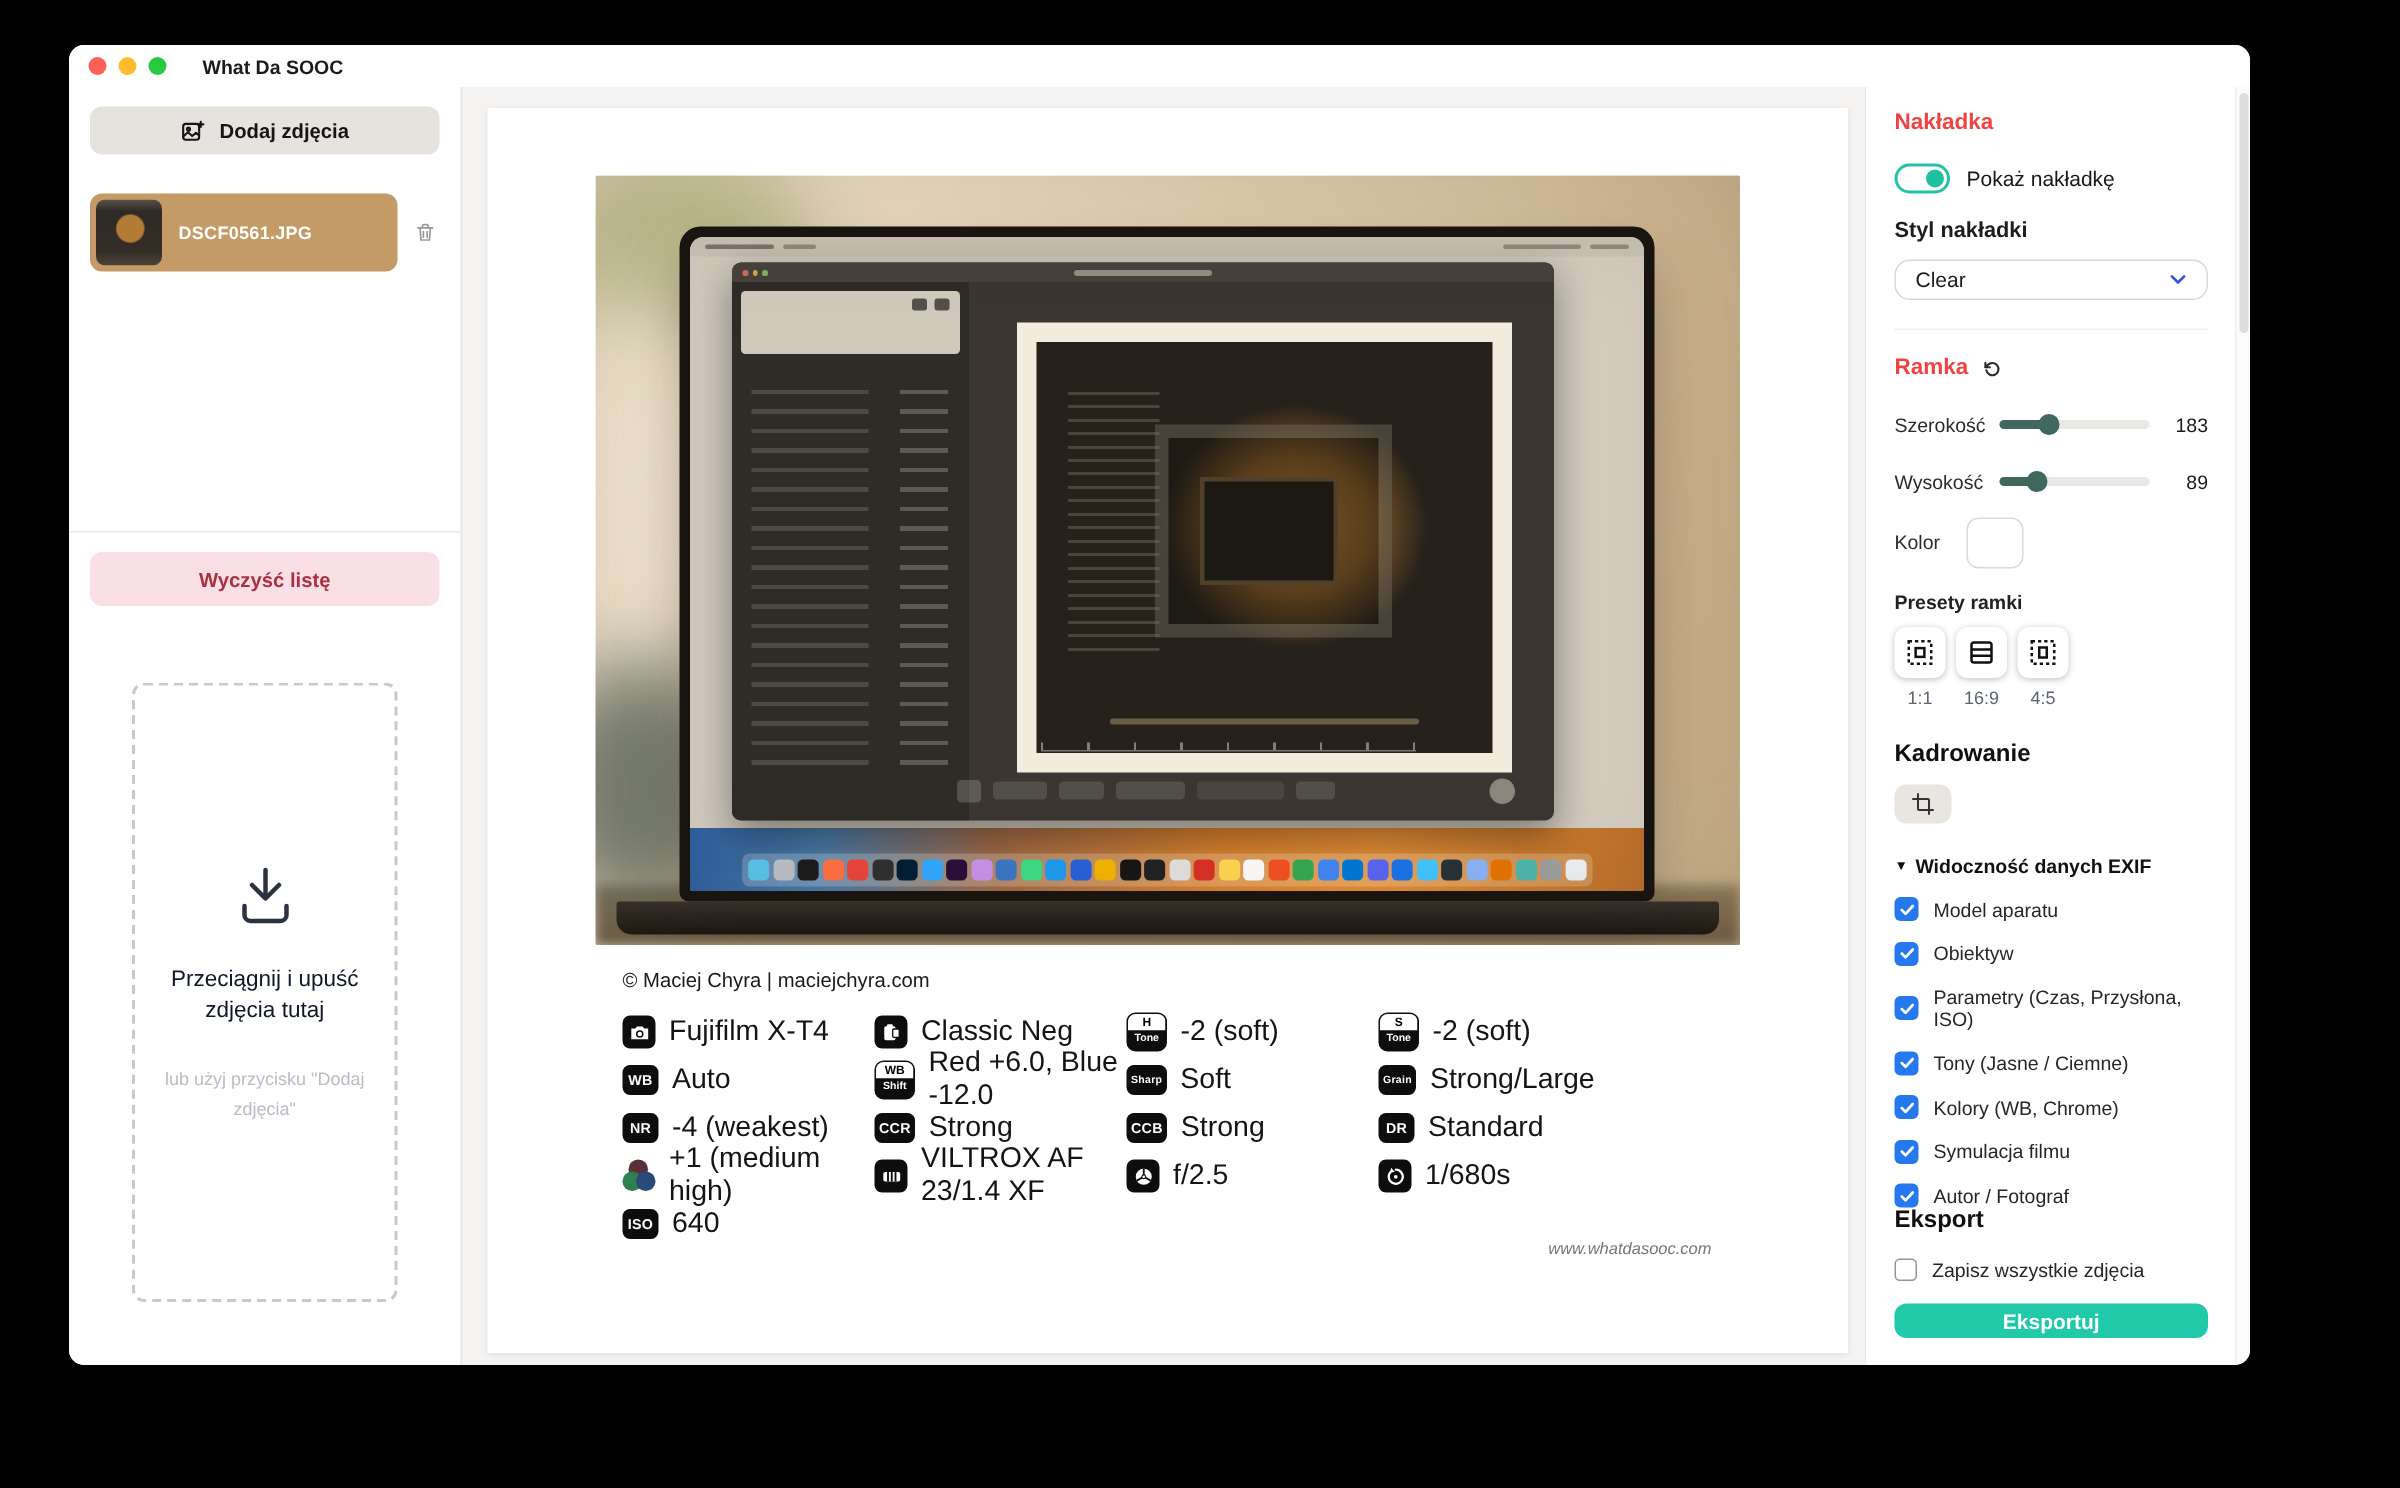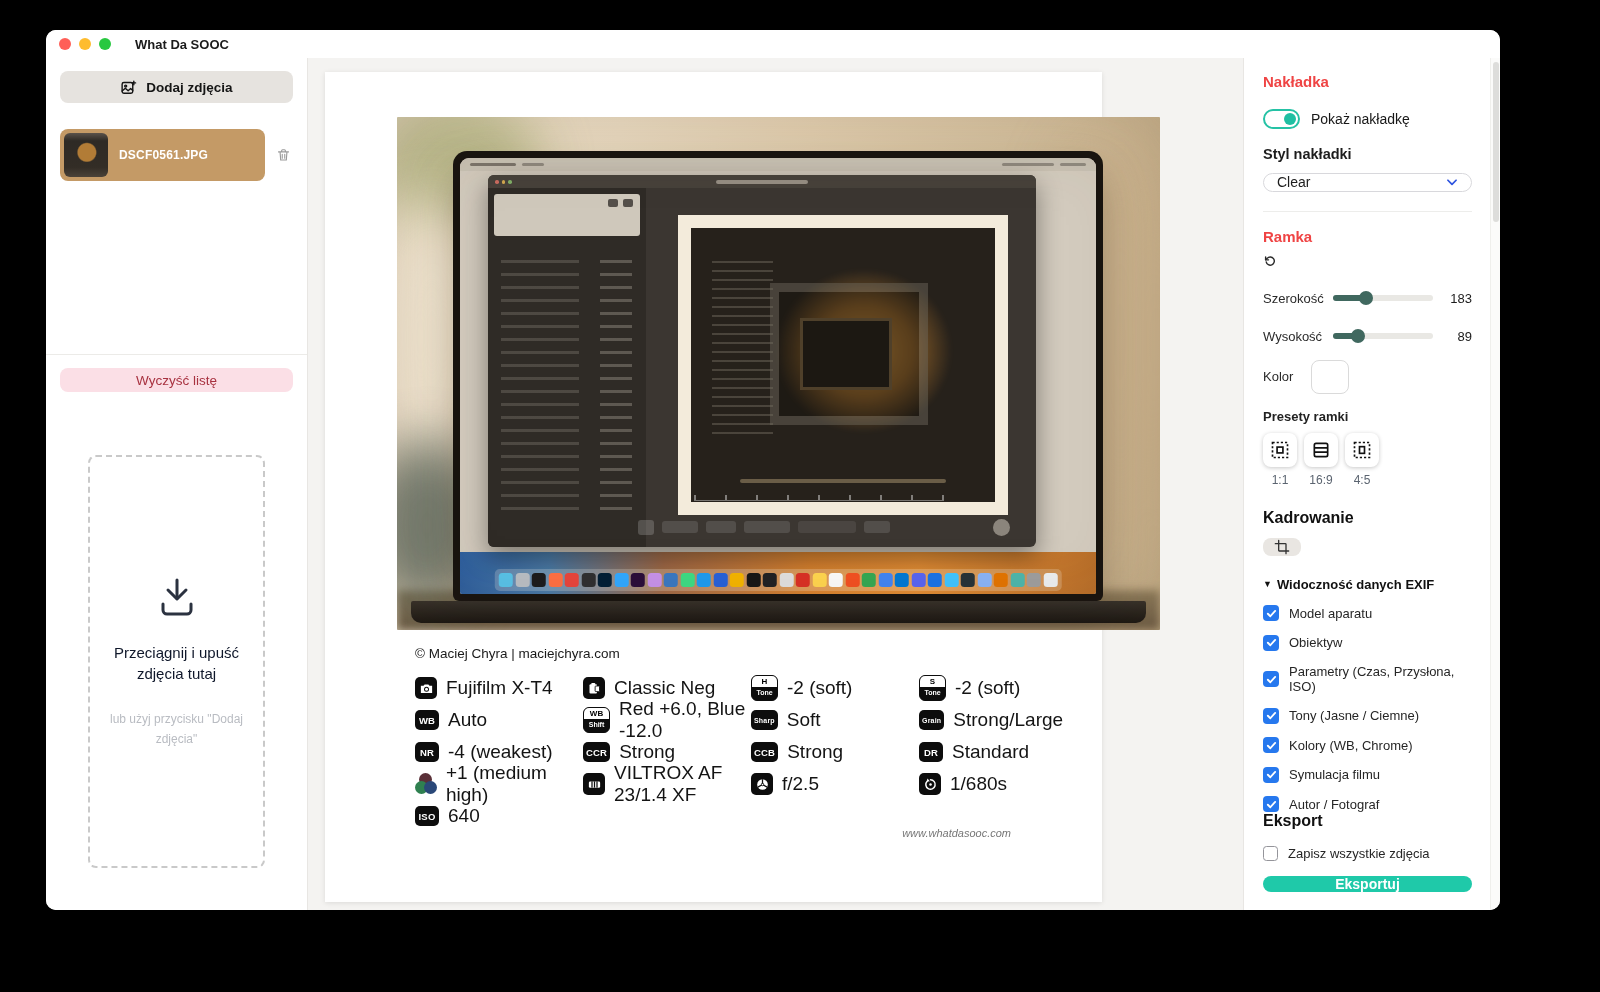--- a/index.html
+++ b/index.html
@@ -21,28 +21,28 @@
   .file-row { margin-top:26px; display:flex; align-items:center; }
   .file-item { flex:1; height:52px; background:#c49a66; border-radius:8px; display:flex; align-items:center; gap:11px; padding:4px 8px 4px 4px; cursor:pointer; }
   .file-thumb { width:44px; height:44px; border-radius:6px; flex:0 0 auto;
     background:
       radial-gradient(circle at 52% 44%, #b27c36 0 26%, rgba(178,124,54,0) 30%),
       linear-gradient(180deg,#5a524a 0%, #2e2a25 18%, #332d26 78%, #4a4238 100%);
   }
   .file-name { font-size:12px; font-weight:bold; color:#fff; letter-spacing:.2px; }
   .trash-btn { margin-left:8px; width:20px; height:20px; border:none; background:none; cursor:pointer; display:flex; align-items:center; justify-content:center; }
   .lsb-divider { position:absolute; left:0; right:0; top:296px; border-top:1px solid #ecebe8; }
-  .clear-btn { position:absolute; left:14px; right:14px; top:310px; height:24px; background:#fbdfe6; border:none; border-radius:8px; font-family:inherit; font-size:13.5px; font-weight:normal; color:#a83240; cursor:pointer; }
+  .clear-btn { position:absolute; left:14px; right:14px; top:310px; height:36px; background:#fbdfe6; border:none; border-radius:8px; font-family:inherit; font-size:13.5px; font-weight:bold; color:#a83240; cursor:pointer; }
   .dropzone { position:absolute; left:42px; top:397px; width:177px; height:413px; border:2px dashed #c9c9c9; border-radius:8px; display:flex; flex-direction:column; align-items:center; justify-content:center; text-align:center; }
   .dz-title { margin-top:22px; width:150px; font-size:15px; font-weight:normal; color:#0f172a; line-height:1.4; }
   .dz-sub { margin-top:26px; width:145px; font-size:12px; color:#b9bcc2; line-height:1.6; }
 
   
   .main { flex:1; background:#f4f3f1; position:relative; min-width:0; }
-  .canvas { position:absolute; left:17px; top:14px; width:777px; height:830px; background:#fff; box-shadow:0 1px 5px rgba(0,0,0,.10); }
+  .canvas { position:absolute; left:17px; top:14px; width:907px; height:830px; background:#fff; box-shadow:0 1px 5px rgba(0,0,0,.10); }
   .copyright { position:absolute; left:90px; top:574px; font-size:13.5px; color:#1a1a1a; }
   .website { position:absolute; right:91px; top:755px; font-size:11px; font-style:italic; color:#767676; }
 
   .exif-grid { position:absolute; left:90px; top:600px; width:727px; display:grid; grid-template-columns:168px 168px 168px 168px; grid-auto-rows:32px; }
   .exif-item { display:flex; align-items:center; gap:9px; }
   .exif-text { font-size:19px; color:#141414; line-height:1.15; }
   .bdg { min-width:24px; height:20px; padding:0 3px; border-radius:5px; background:#0d0d0d; color:#fff; font-weight:bold; font-size:9.5px; display:flex; align-items:center; justify-content:center; letter-spacing:.2px; flex:0 0 auto; }
   .bdg.tiny { font-size:7px; }
   .bdg2 { width:27px; height:26px; border-radius:6px; overflow:hidden; border:1.5px solid #0d0d0d; display:flex; flex-direction:column; text-align:center; flex:0 0 auto; background:#0d0d0d; }
   .bdg2 .t { height:11px; background:#fff; color:#000; font-size:8px; font-weight:bold; line-height:11px; }
@@ -107,21 +107,21 @@
   .h15 { font-size:15px; font-weight:bold; color:#ef4444; }
   .h16 { font-size:16px; font-weight:bold; color:#101010; }
   .toggle-row { margin-top:19px; display:flex; align-items:center; gap:11px; }
   .toggle { width:37px; height:20px; border:2px solid #25c2a5; border-radius:11px; background:#fff; position:relative; cursor:pointer; flex:0 0 auto; }
   .toggle .knob { position:absolute; right:2px; top:2px; width:12px; height:12px; border-radius:50%; background:#1fbfa2; }
   .toggle-label { font-size:14px; color:#181818; }
   .sub-label { margin-top:17px; font-size:14.5px; font-weight:bold; color:#1d1d1d; }
   .select { margin-top:11px; height:34px; border:1px solid #d8d8dc; border-radius:10px; display:flex; align-items:center; justify-content:space-between; padding:0 12px 0 13px; cursor:pointer; background:#fff; }
   .select-value { font-size:14px; color:#1d1d1d; }
   .rsb-div { margin-top:19px; border-top:1px solid #ededeb; }
-  .ramka-head { margin-top:16px; display:flex; align-items:flex-start; gap:9px;flex-direction:column; }
+  .ramka-head { margin-top:16px; display:flex; align-items:flex-end; gap:9px; }
   .slider-row { margin-top:23px; display:flex; align-items:center; gap:9px; }
   .slider-label { width:61px; font-size:13px; color:#2a2a2a; flex:0 0 auto; }
   .slider { flex:1; height:14px; position:relative; cursor:pointer; }
   .slider .track { position:absolute; left:0; right:0; top:4px; height:6px; border-radius:3px; background:#e9e8e4; }
   .slider .fill { position:absolute; left:0; top:4px; height:6px; border-radius:3px; background:#40685f; }
   .slider .thumb { position:absolute; top:0; width:14px; height:14px; border-radius:50%; background:#40685f; }
   .slider-value { width:30px; text-align:right; font-size:13px; color:#1c1c1c; flex:0 0 auto; }
   .kolor-row { margin-top:16px; display:flex; align-items:center; gap:18px; }
   .kolor-label { font-size:13px; color:#2a2a2a; }
   .swatch { width:38px; height:34px; border:1px solid #dadada; border-radius:8px; background:#fff; cursor:pointer; }

